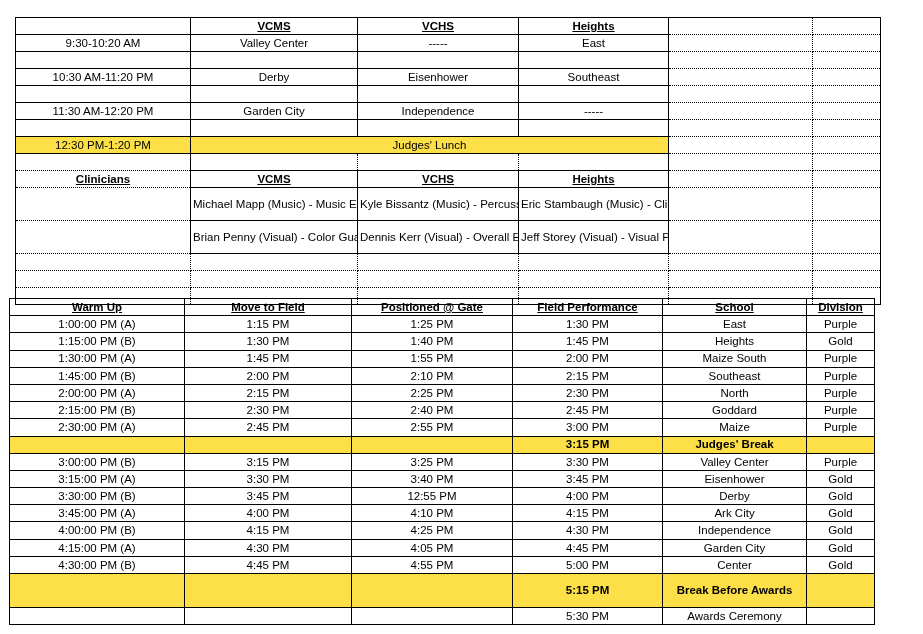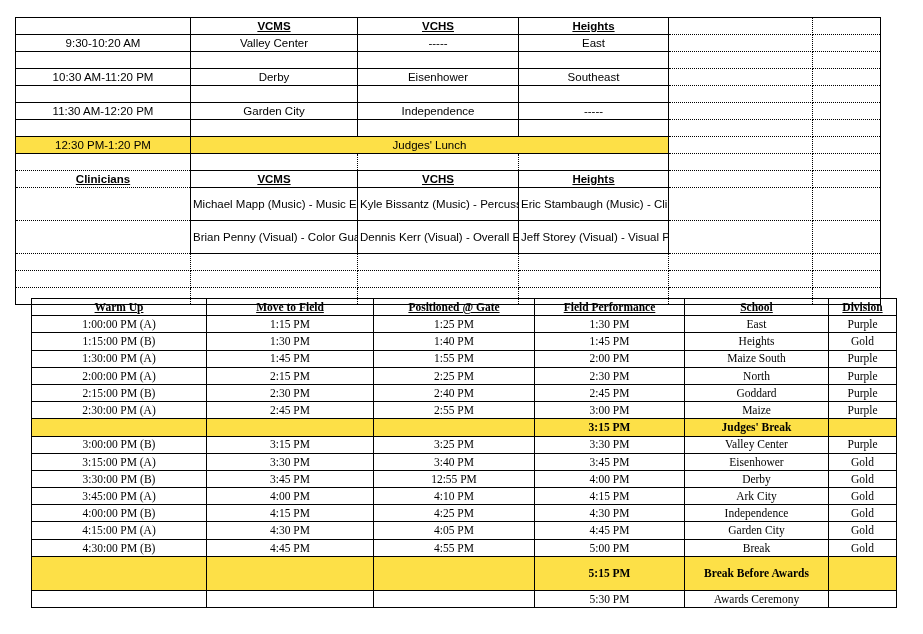--- a/index.html
+++ b/index.html
@@ -59,24 +59,23 @@
   #top-table {
     left: 15px;
     top: 17px;
     width: 865px;
   }
   #top-table td { height: 16px; }
   #top-table tr.spacer td { height: 16px; }
 
   
   #bottom-table {
-    left: 31px;
+    left: 9px;
     top: 298px;
     width: 865px;
-    font-family: Liberation Serif, serif;
   }
   #bottom-table td { height: 16.2px; }
 </style>
 </head>
 <body>
 
 <div id="sheet">
 
   <table class="grid" id="top-table">
     <colgroup>
@@ -257,20 +256,28 @@
         </tr>
         <tr>
           <td class="bs">1:30:00 PM (A)</td>
           <td class="bs">1:45 PM</td>
           <td class="bs">1:55 PM</td>
           <td class="bs">2:00 PM</td>
           <td class="bs">Maize South</td>
           <td class="bs">Purple</td>
         </tr>
         <tr>
+          <td class="bs">1:45:00 PM (B)</td>
+          <td class="bs">2:00 PM</td>
+          <td class="bs">2:10 PM</td>
+          <td class="bs">2:15 PM</td>
+          <td class="bs">Southeast</td>
+          <td class="bs">Purple</td>
+        </tr>
+        <tr>
           <td class="bs">2:00:00 PM (A)</td>
           <td class="bs">2:15 PM</td>
           <td class="bs">2:25 PM</td>
           <td class="bs">2:30 PM</td>
           <td class="bs">North</td>
           <td class="bs">Purple</td>
         </tr>
         <tr>
           <td class="bs">2:15:00 PM (B)</td>
           <td class="bs">2:30 PM</td>
@@ -341,21 +348,21 @@
           <td class="bs">4:05 PM</td>
           <td class="bs">4:45 PM</td>
           <td class="bs">Garden City</td>
           <td class="bs">Gold</td>
         </tr>
         <tr>
           <td class="bs">4:30:00 PM (B)</td>
           <td class="bs">4:45 PM</td>
           <td class="bs">4:55 PM</td>
           <td class="bs">5:00 PM</td>
-          <td class="bs">Break</td>
+          <td class="bs">Center</td>
           <td class="bs">Gold</td>
         </tr>
         <tr style="height: 33px;">
           <td class="bs hl vbot" style="height: 33px;"></td>
           <td class="bs hl vbot" style="height: 33px;"></td>
           <td class="bs hl vbot" style="height: 33px;"></td>
           <td class="bs hl bold vbot" style="height: 33px;">5:15 PM</td>
           <td class="bs hl bold vbot" style="height: 33px;">Break Before Awards</td>
           <td class="bs hl vbot" style="height: 33px;"></td>
         </tr>

